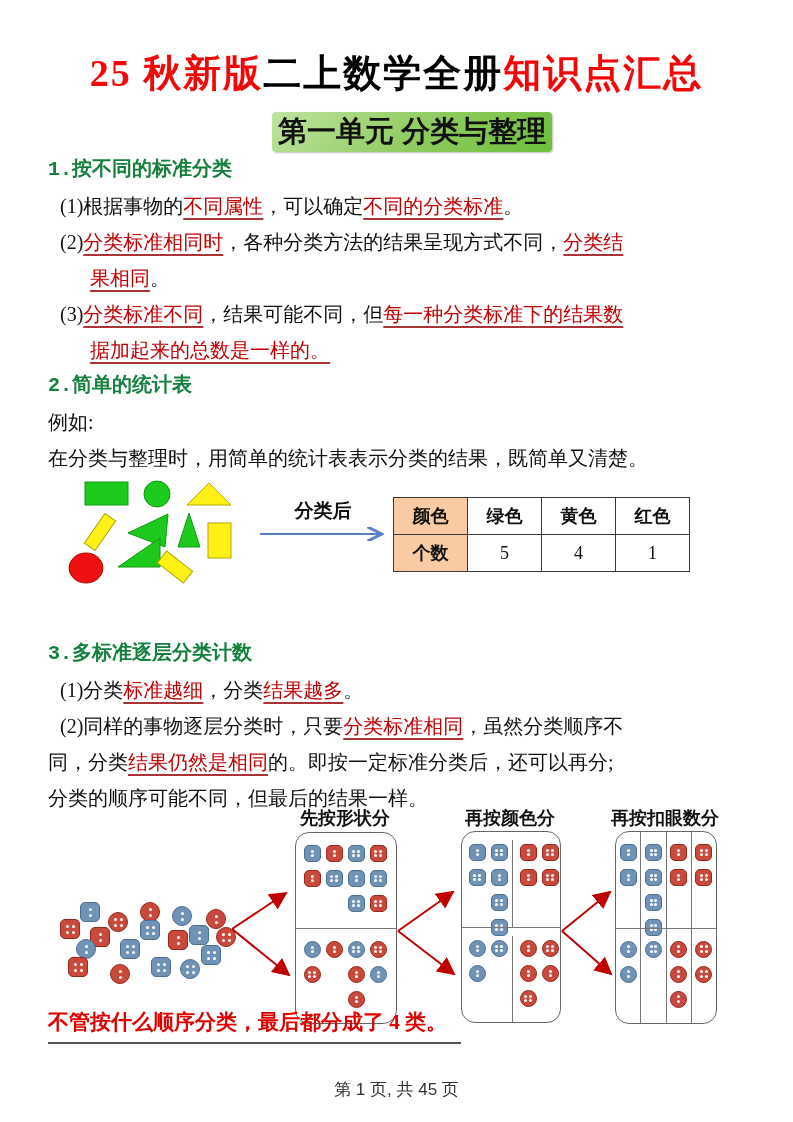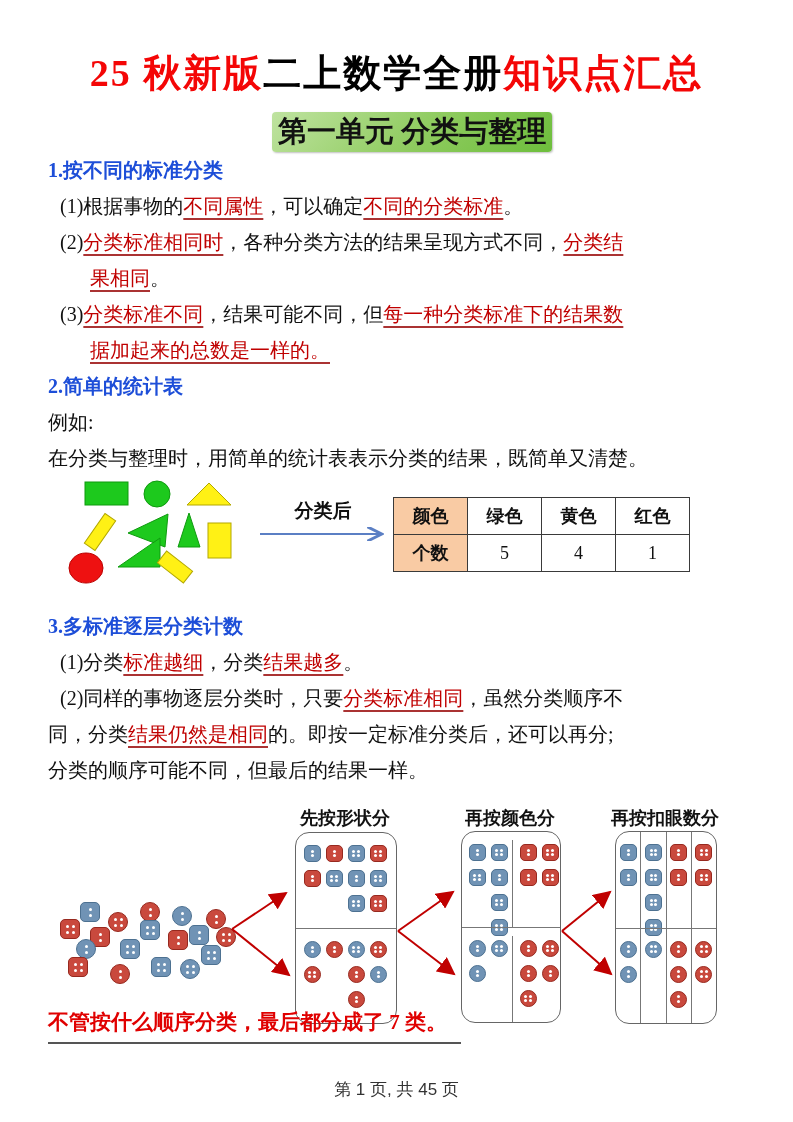--- a/index.html
+++ b/index.html
@@ -18,23 +18,23 @@
     position:absolute;top:112px;left:272px;width:280px;height:40px;border-radius:4px;
     background:linear-gradient(135deg,#bfe3a0 0%,#8ecb5e 55%,#6dbe3c 100%);
     display:flex;align-items:center;justify-content:center;
     font-size:29px;font-weight:bold;color:#111;box-shadow:1px 1px 2px rgba(0,0,0,.25);
   }
   
   .tb{position:absolute;left:48px;right:42px;font-size:20px;}
   .tb p{margin:0;line-height:37px;white-space:nowrap;}
   .tb1{top:152px;}
   .tb1 p{line-height:36px;}
-  .tb3{top:608px;}
+  .tb3{top:636px;}
   .tb3 p{line-height:36px;}
-  .h-blue{color:#1d4ed8;font-weight:bold;}
+  .h-blue{color:#15803d;font-weight:bold;font-family:Liberation Mono, monospace;}
   .indent1{padding-left:12px;}
   .indent2{padding-left:42px;}
   .red-u{
     color:#c00000;text-decoration:underline;text-decoration-color:#a33;
     text-decoration-thickness:1.5px;text-underline-offset:5px;
   }
   
   .figure1{position:absolute;top:470px;left:0;width:690px;height:125px;}
   #shapes-svg{position:absolute;left:60px;top:0;}
   .sort-arrow{position:absolute;left:258px;top:28px;width:130px;text-align:center;
@@ -881,17 +881,17 @@
                   <i></i>
                   <i></i>
                 </div>
               </div>
             </div>
           </div>
         </div>
     </div>
   </div>
 
-  <p class="conclusion">不管按什么顺序分类，最后都分成了 7 类。</p>
+  <p class="conclusion">不管按什么顺序分类，最后都分成了 4 类。</p>
 
   <div class="page-footer">第 1 页, 共 45 页</div>
 
 </div>
 
 </body></html>

